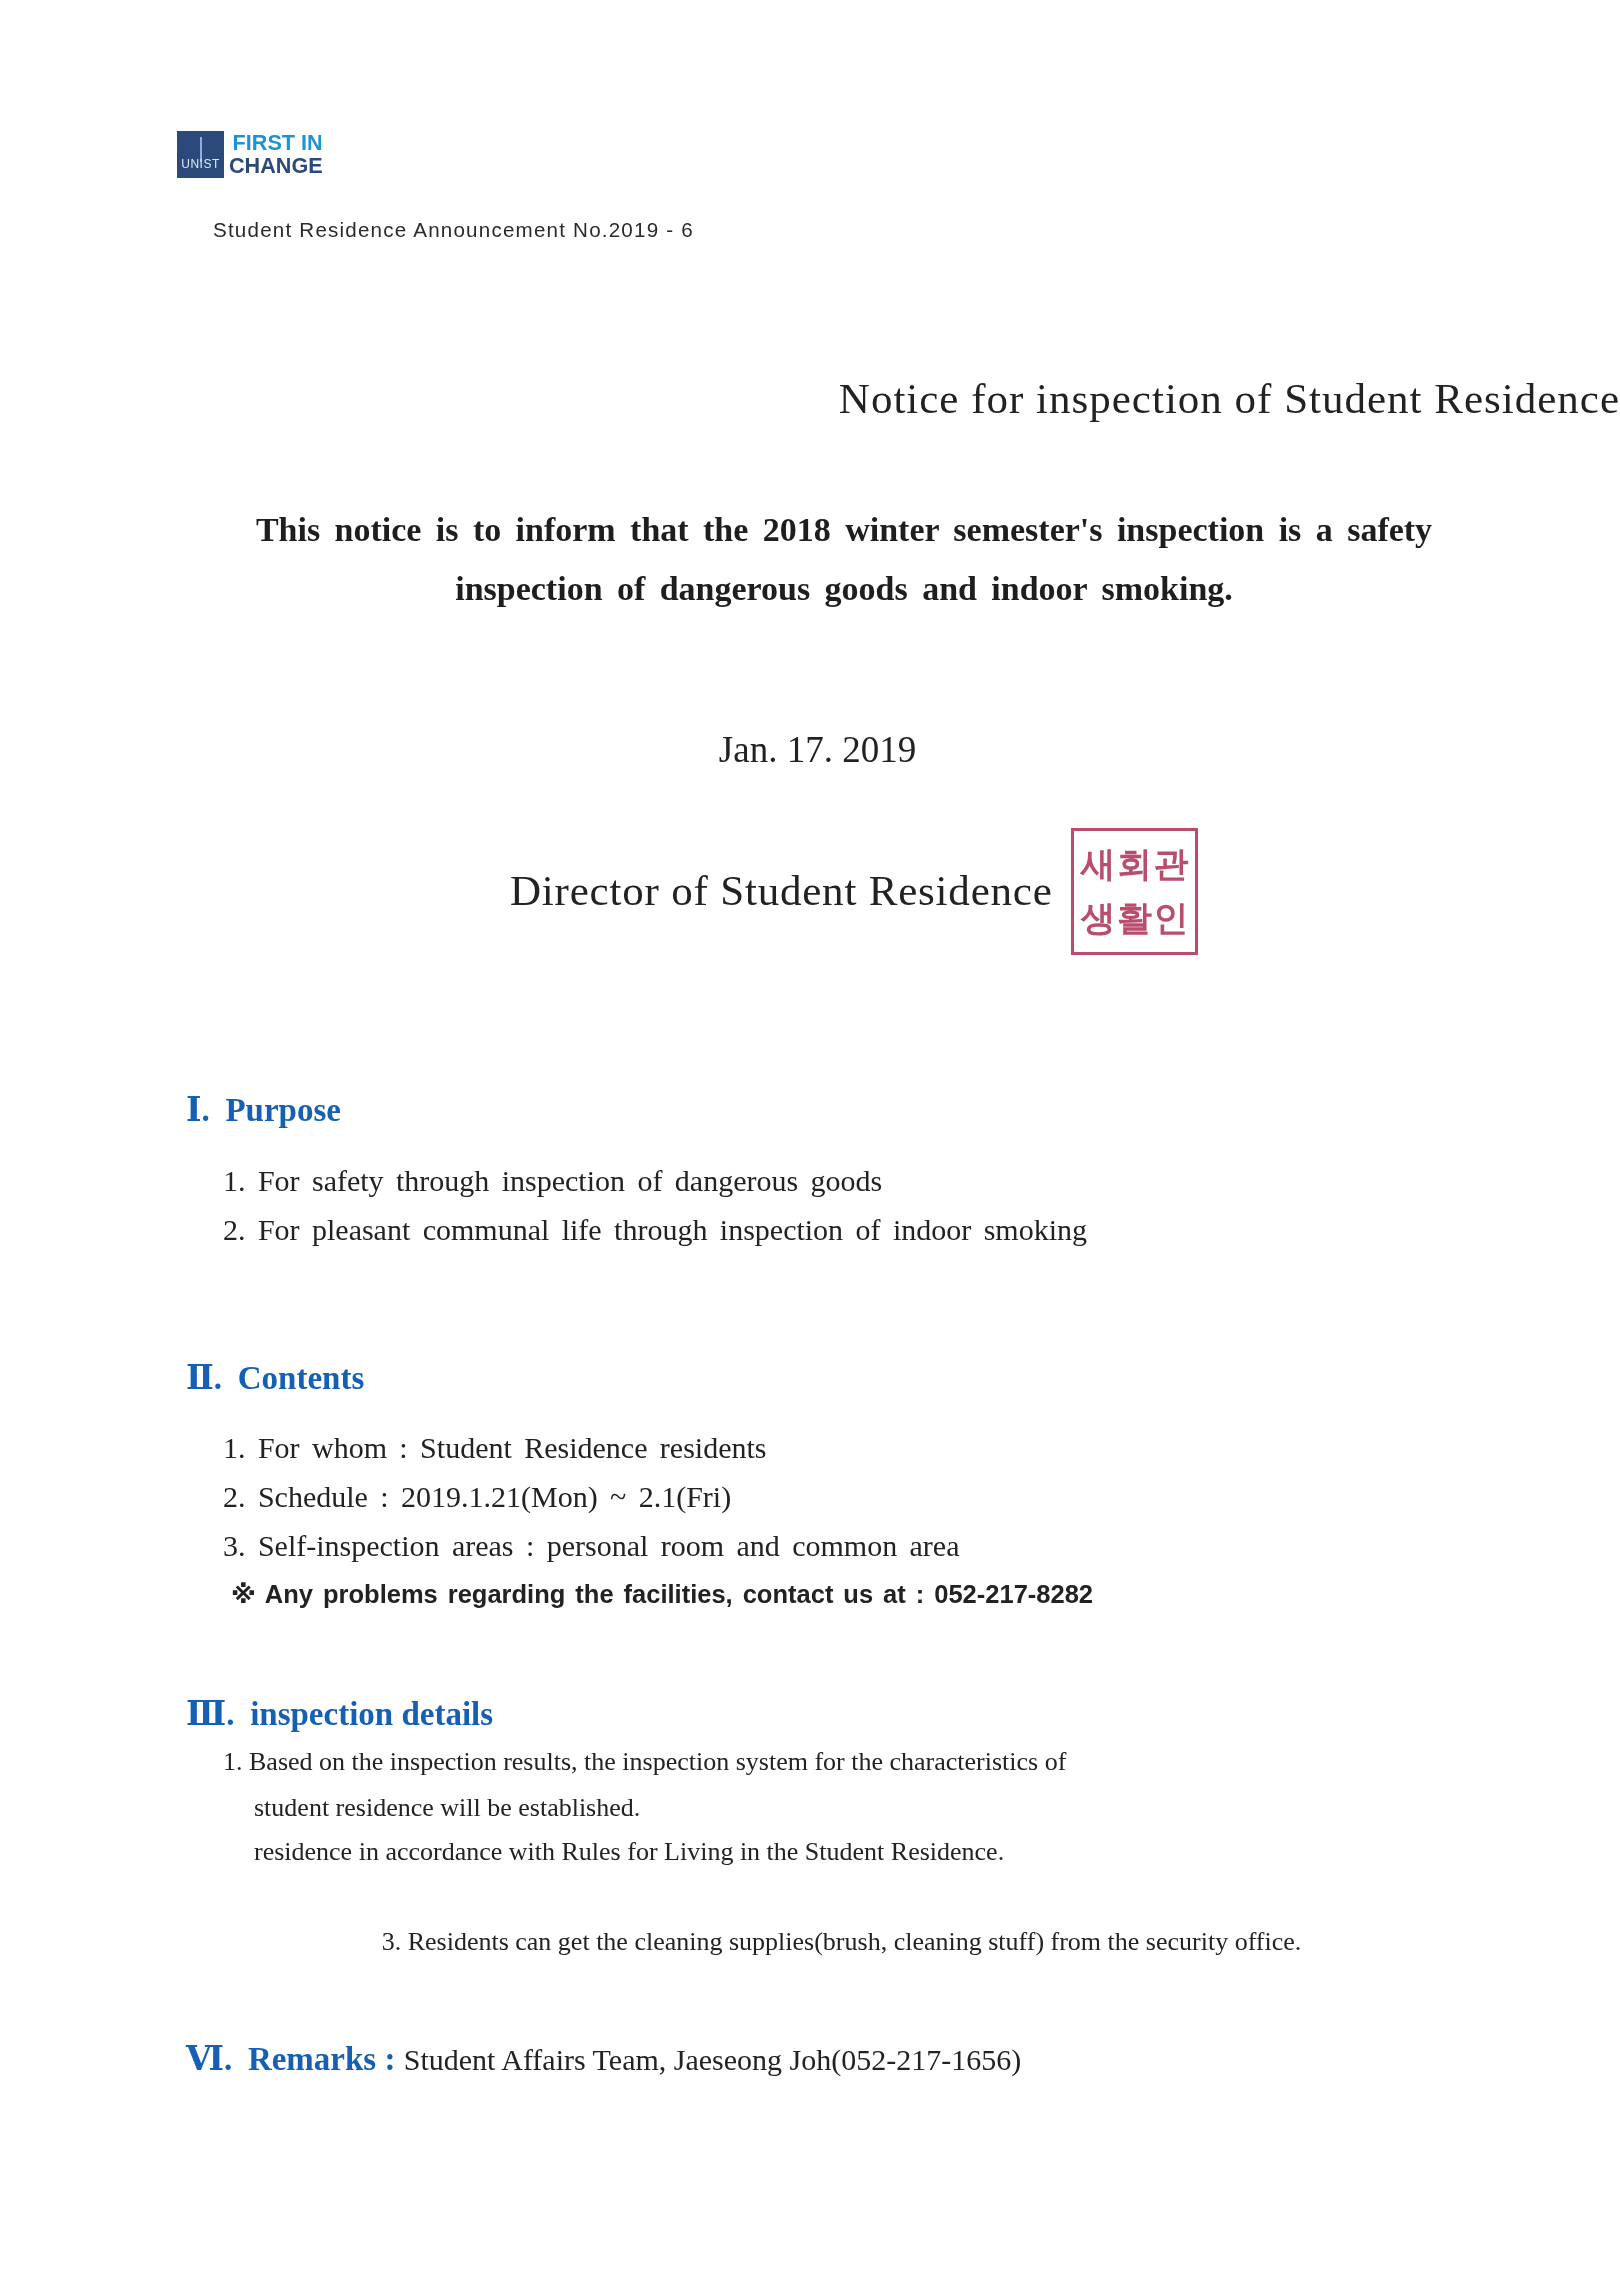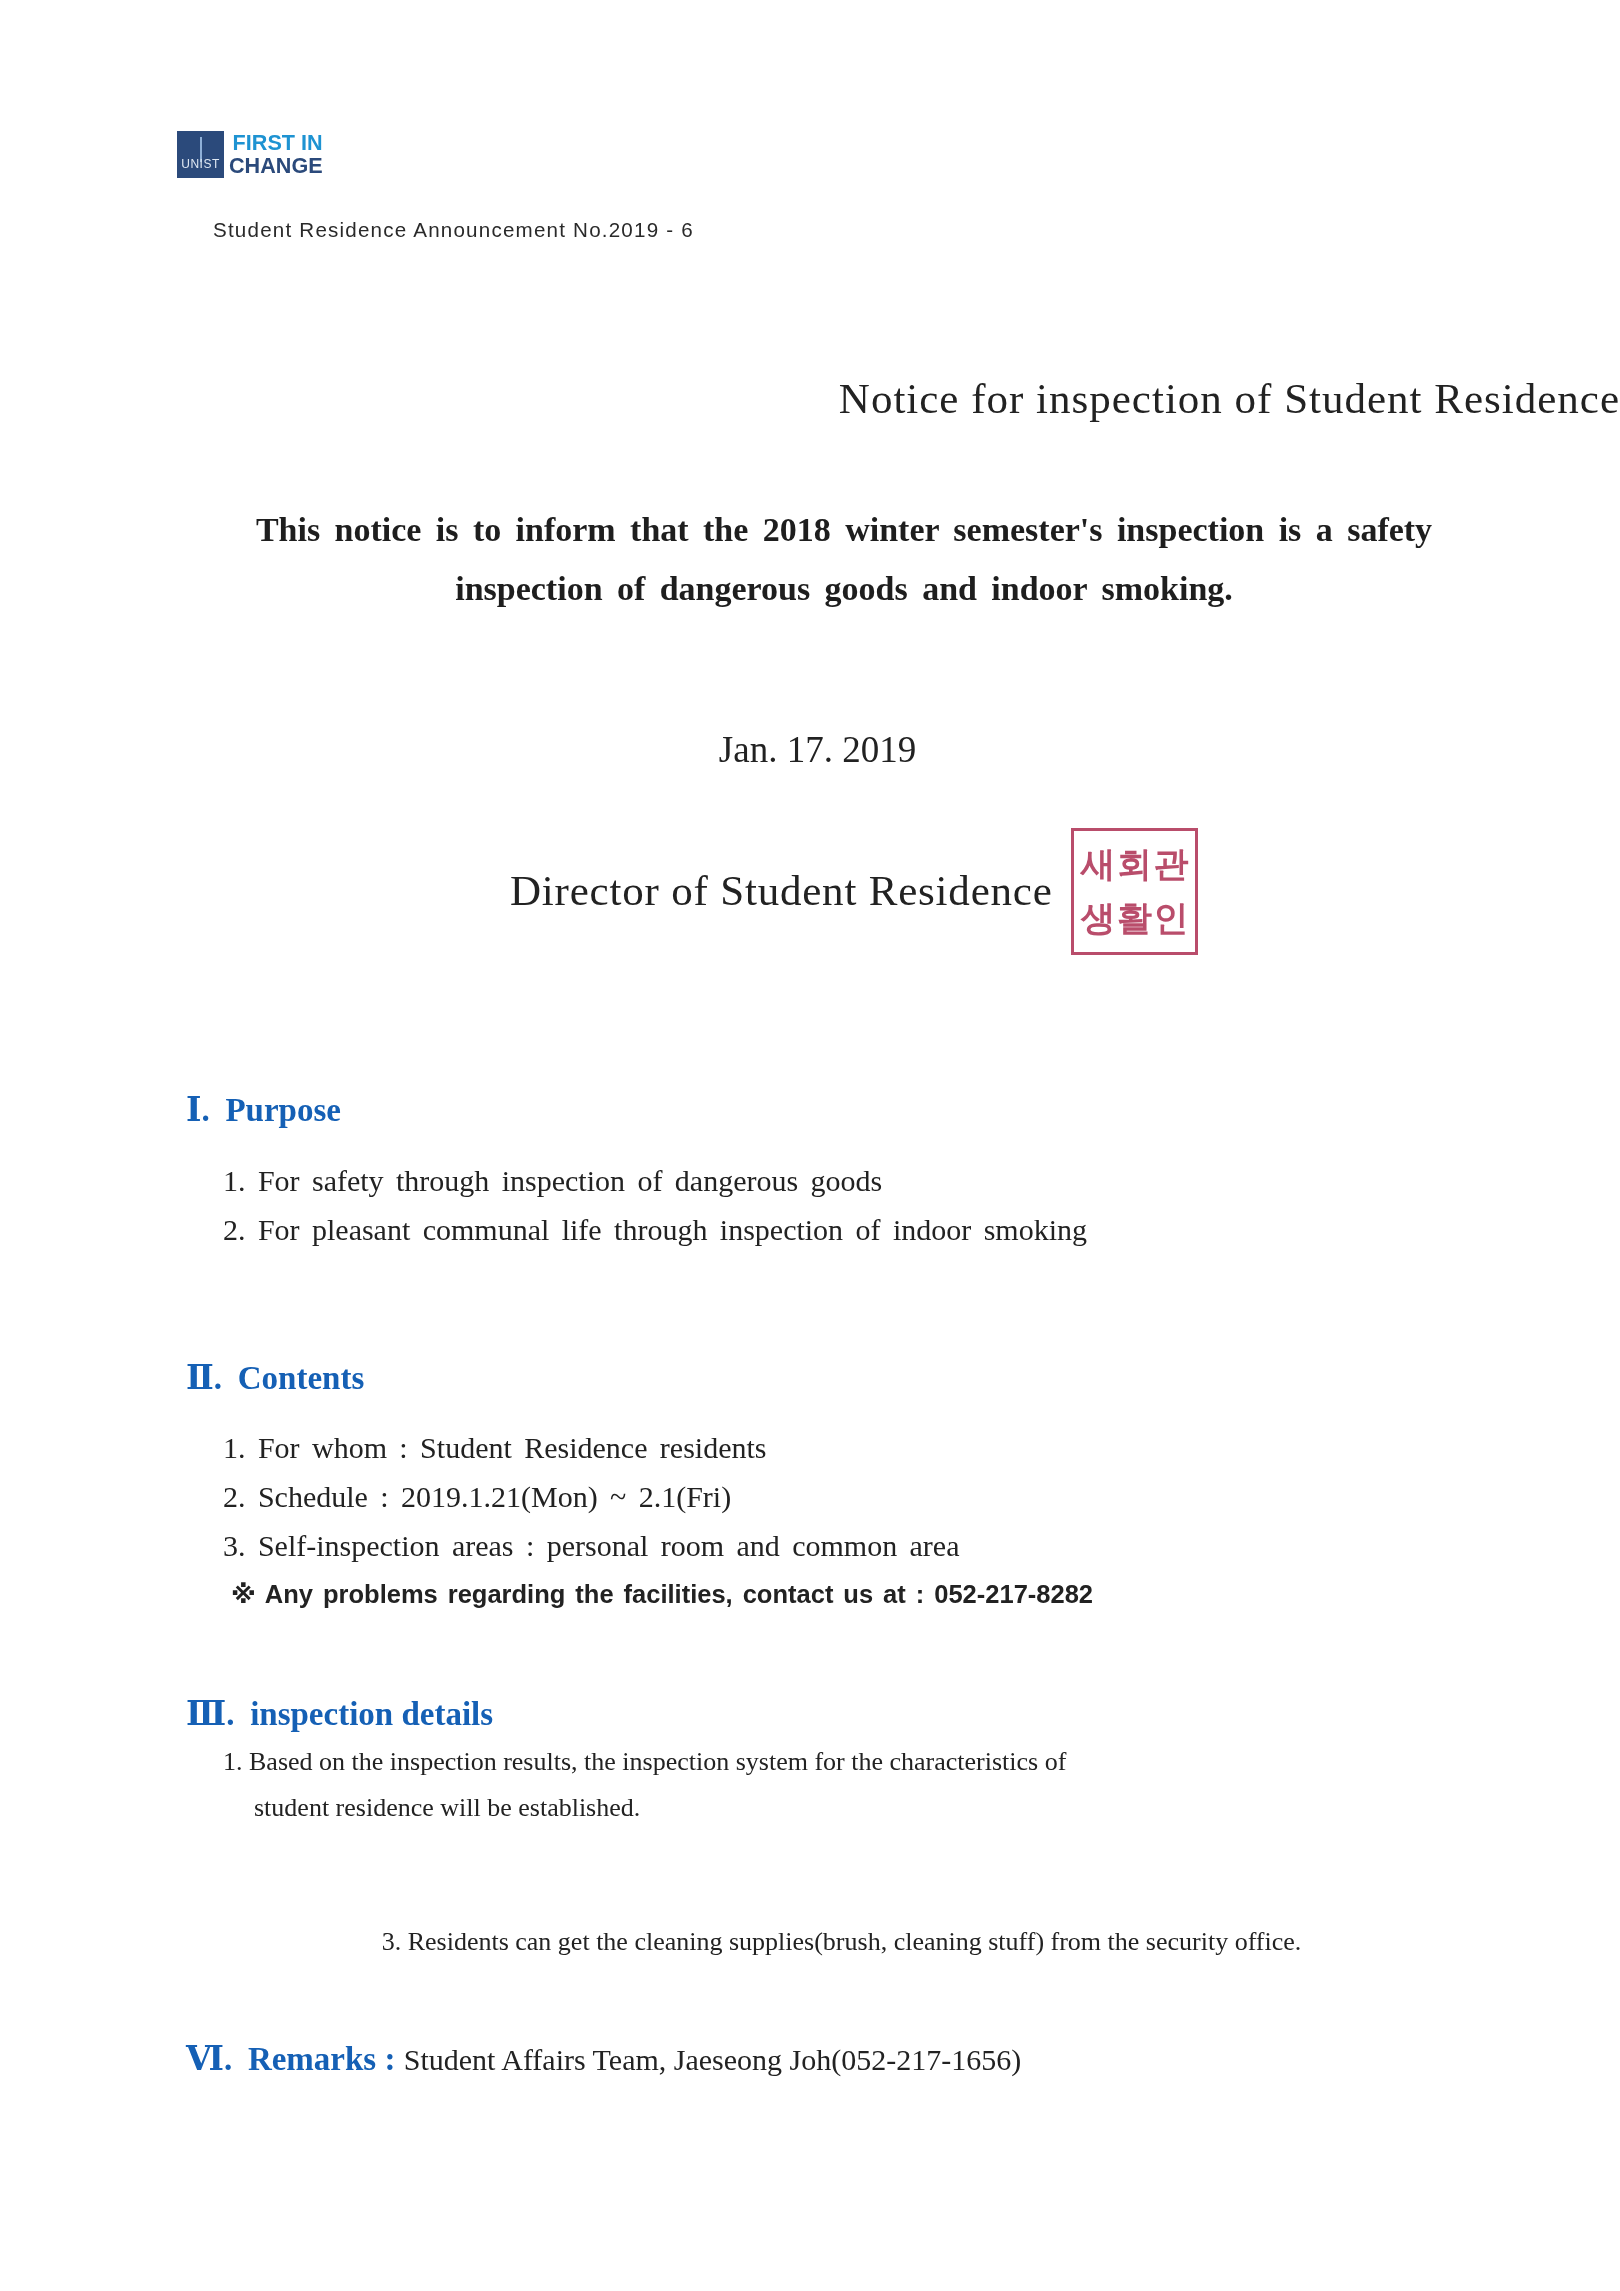--- a/index.html
+++ b/index.html
@@ -85,20 +85,21 @@
 <div class="note sans" style="top:1579px">※ Any problems regarding the facilities, contact us at : 052-217-8282</div>
 
 <div class="section-h serif" style="top:1694px">
   <span class="num">Ⅲ.</span><span>inspection details</span>
 </div>
 <div class="para serif" style="top:1739px">
   <span>1. Based on the inspection results, the inspection system for the characteristics of</span>
   <span class="cont">student residence will be established.</span>
 </div>
 <div class="para serif" style="top:1829px">
+  <span class="cont">residence in accordance with Rules for Living in the Student Residence.</span>
 </div>
 <div class="para serif" style="top:1919px; text-align:center">
   <span>3. Residents can get the cleaning supplies(brush, cleaning stuff) from the security office.</span>
 </div>
 
 <div class="section-h serif" style="top:2039px">
   <span class="num">Ⅵ.</span><span>Remarks :</span>
   <span class="remarks-text">Student Affairs Team, Jaeseong Joh(052-217-1656)</span>
 </div>
 

